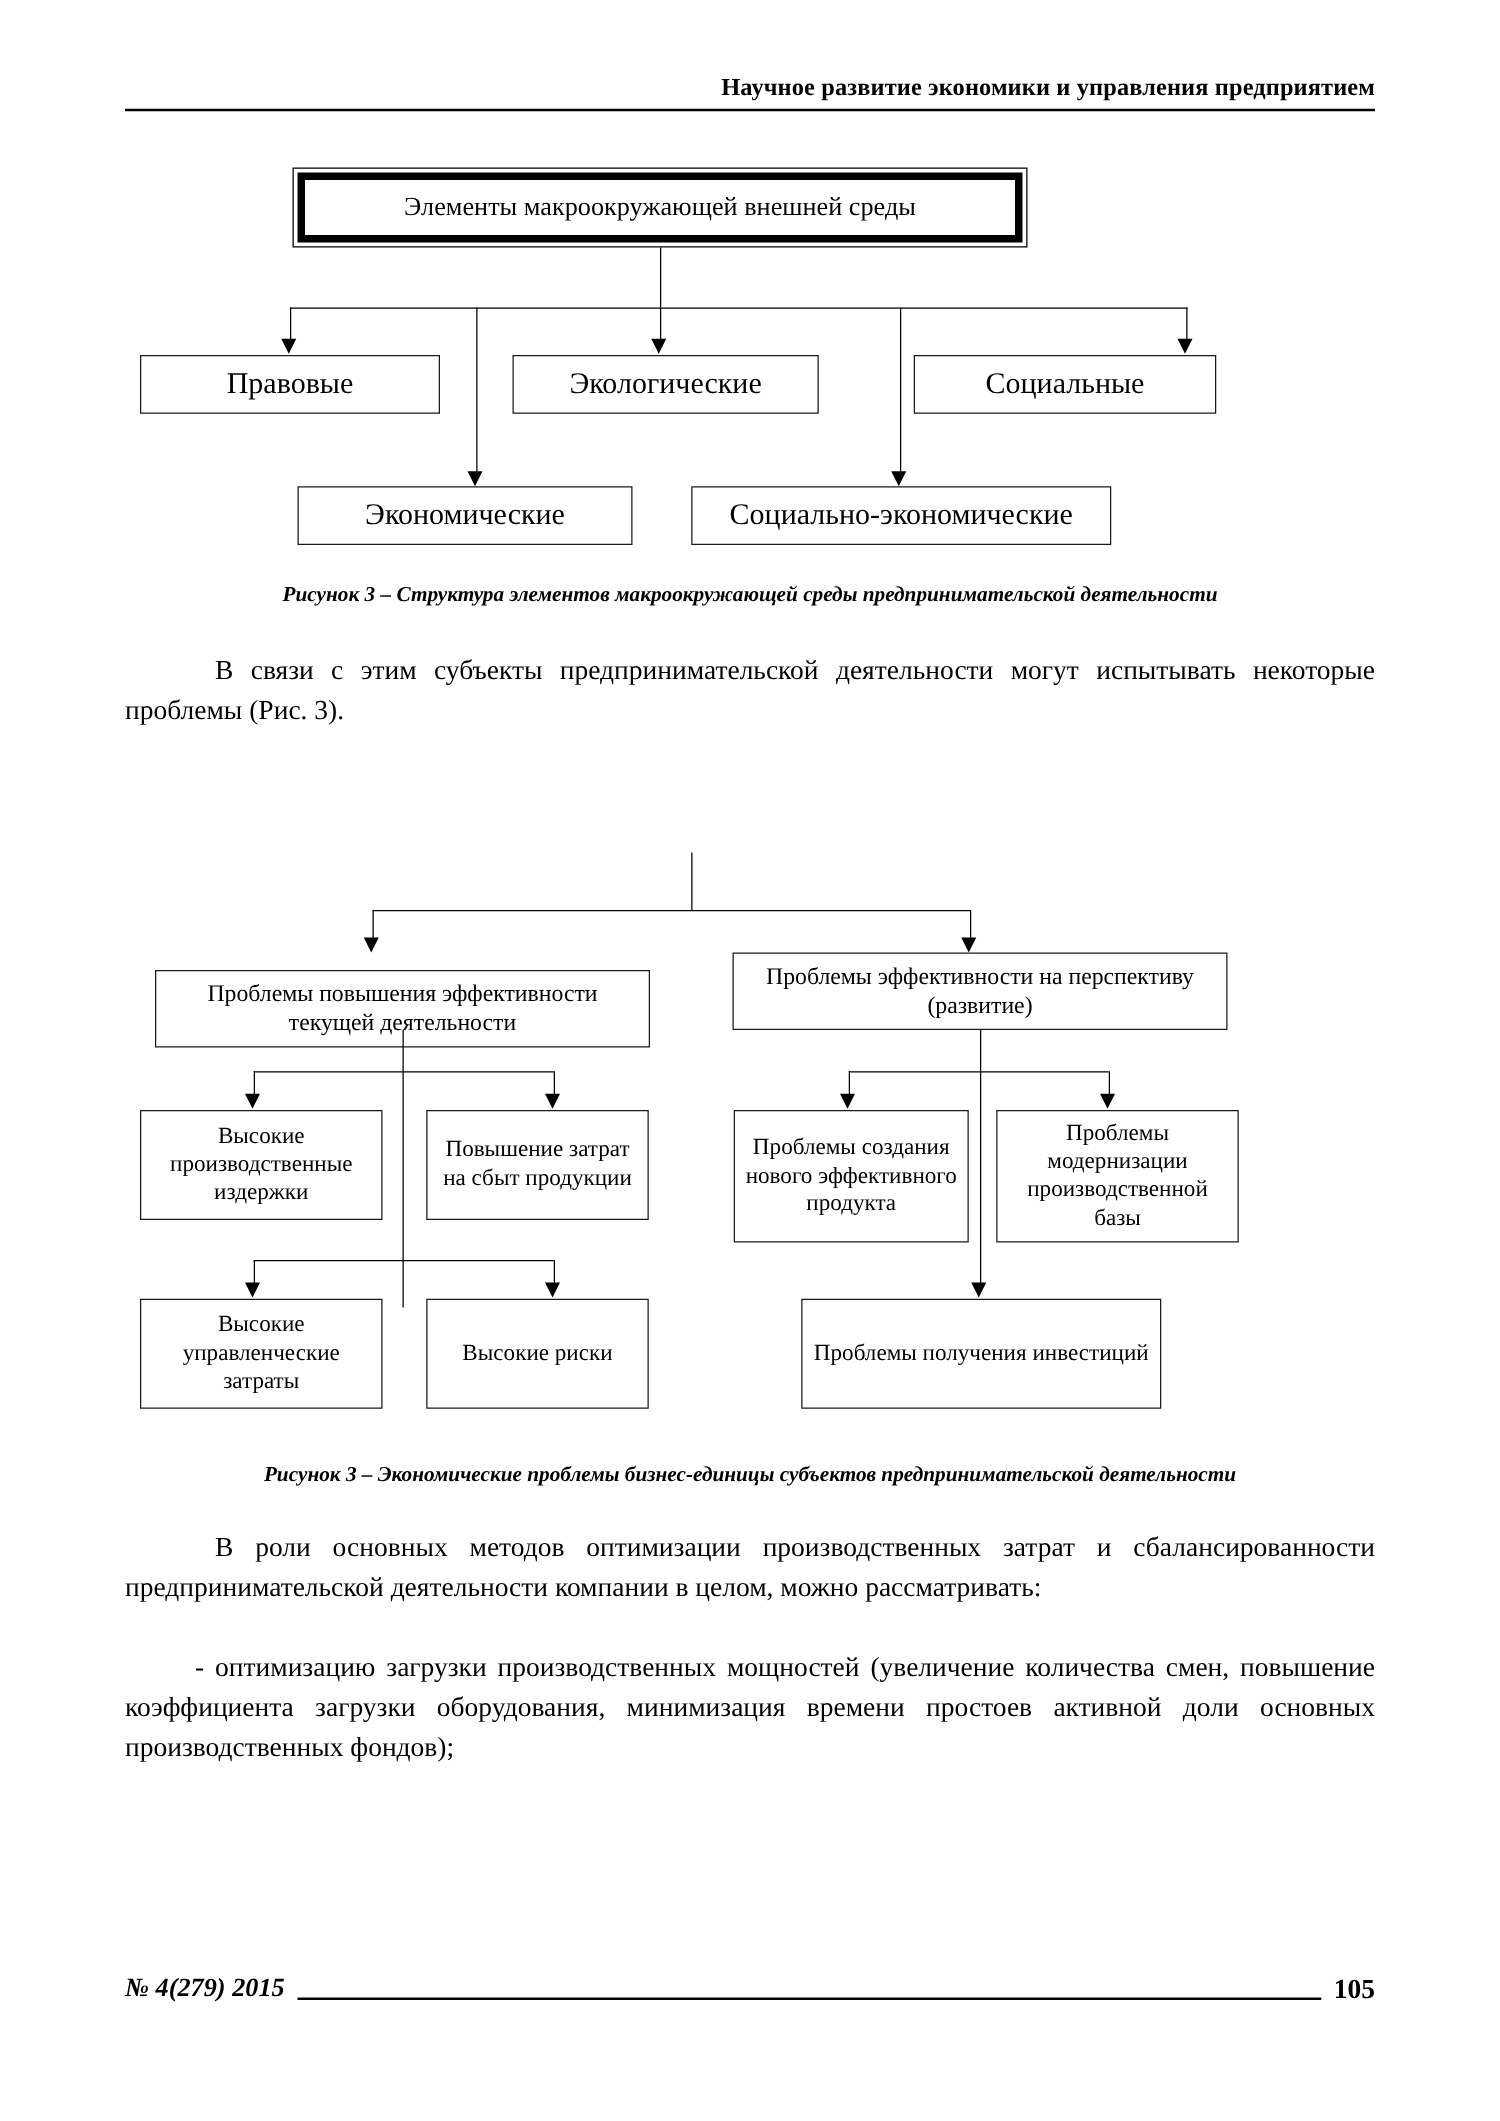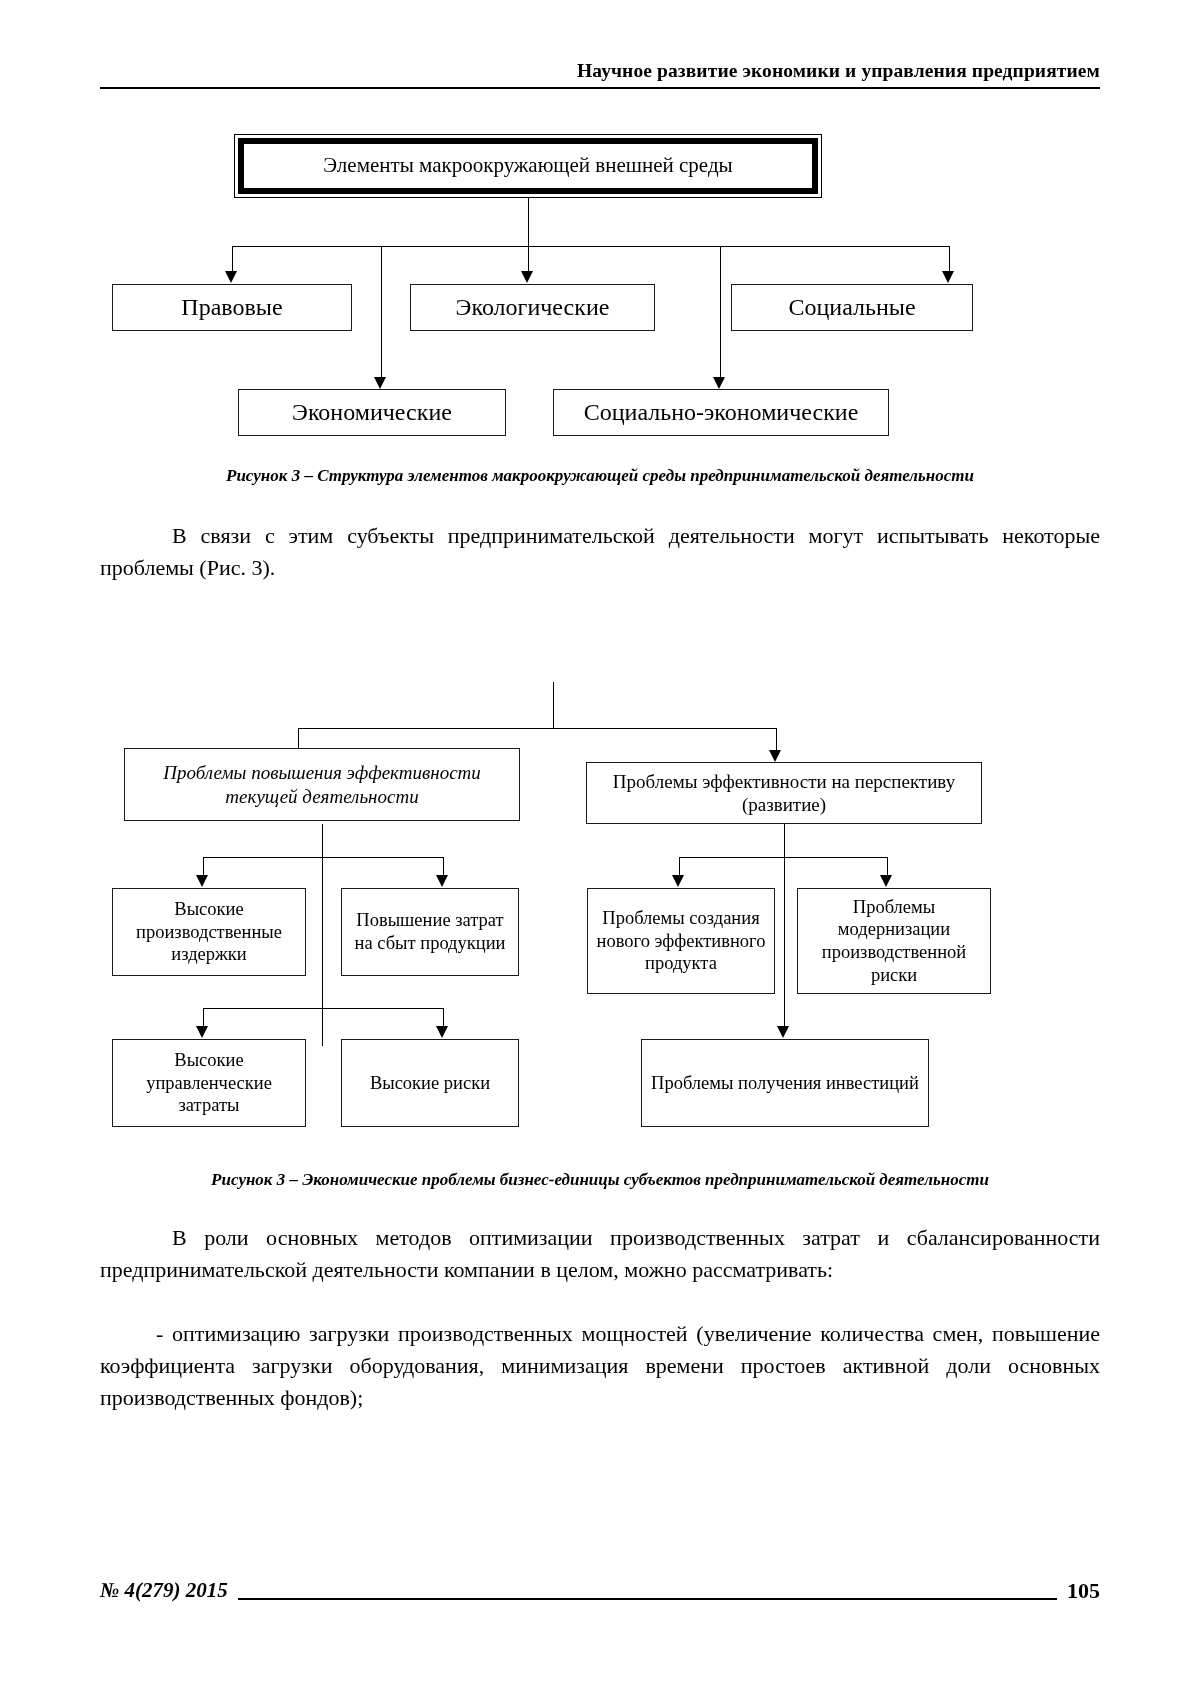--- a/index.html
+++ b/index.html
@@ -195,21 +195,21 @@
     <div class="vline" style="left:553px; top:682px; height:46px;"></div>
 
     <div class="hline" style="left:298px; top:728px; width:478px;"></div>
 
     <div class="vline" style="left:298px; top:728px; height:24px;"></div>
     <div class="arrowhead" style="left:291px; top:750px;"></div>
 
     <div class="vline" style="left:776px; top:728px; height:24px;"></div>
     <div class="arrowhead" style="left:769px; top:750px;"></div>
 
-    <div class="node mid" style="left:124px; top:748px; width:396px; height:73px;font-style:italic;">Проблемы повышения эффективности текущей деятельности</div>
+    <div class="node mid" style="left:124px; top:776px; width:396px; height:62px;">Проблемы повышения эффективности текущей деятельности</div>
 
     <div class="vline" style="left:322px; top:824px; height:222px;"></div>
 
     <div class="hline" style="left:203px; top:857px; width:240px;"></div>
     <div class="vline" style="left:203px; top:857px; height:22px;"></div>
     <div class="arrowhead" style="left:196px; top:875px;"></div>
     <div class="vline" style="left:443px; top:857px; height:22px;"></div>
     <div class="arrowhead" style="left:436px; top:875px;"></div>
 
     <div class="node small" style="left:112px; top:888px; width:194px; height:88px;">Высокие производственные издержки</div>
@@ -229,21 +229,21 @@
     <div class="vline" style="left:784px; top:824px; height:204px;"></div>
     <div class="arrowhead" style="left:777px; top:1026px;"></div>
 
     <div class="hline" style="left:679px; top:857px; width:208px;"></div>
     <div class="vline" style="left:679px; top:857px; height:22px;"></div>
     <div class="arrowhead" style="left:672px; top:875px;"></div>
     <div class="vline" style="left:887px; top:857px; height:22px;"></div>
     <div class="arrowhead" style="left:880px; top:875px;"></div>
 
     <div class="node small" style="left:587px; top:888px; width:188px; height:106px;">Проблемы создания нового эффективного продукта</div>
-    <div class="node small" style="left:797px; top:888px; width:194px; height:106px;">Проблемы модернизации производственной риски</div>
+    <div class="node small" style="left:797px; top:888px; width:194px; height:106px;">Проблемы модернизации производственной базы</div>
 
     <div class="node small" style="left:641px; top:1039px; width:288px; height:88px;">Проблемы получения инвестиций</div>
   </div>
 
   <div class="caption" style="top:1170px;font-family:Liberation Serif, serif;">Рисунок 3 – Экономические проблемы бизнес-единицы субъектов предпринимательской деятельности</div>
 
   <div class="para" style="top:1222px;">В роли основных методов оптимизации производственных затрат и сбалансированности предпринимательской деятельности компании в целом, можно рассматривать:</div>
   <div class="para dash" style="top:1318px;">- оптимизацию загрузки производственных мощностей (увеличение количества смен, повышение коэффициента загрузки оборудования, минимизация времени простоев активной доли основных производственных фондов);</div>
 
   <div class="footer-rule"></div>

